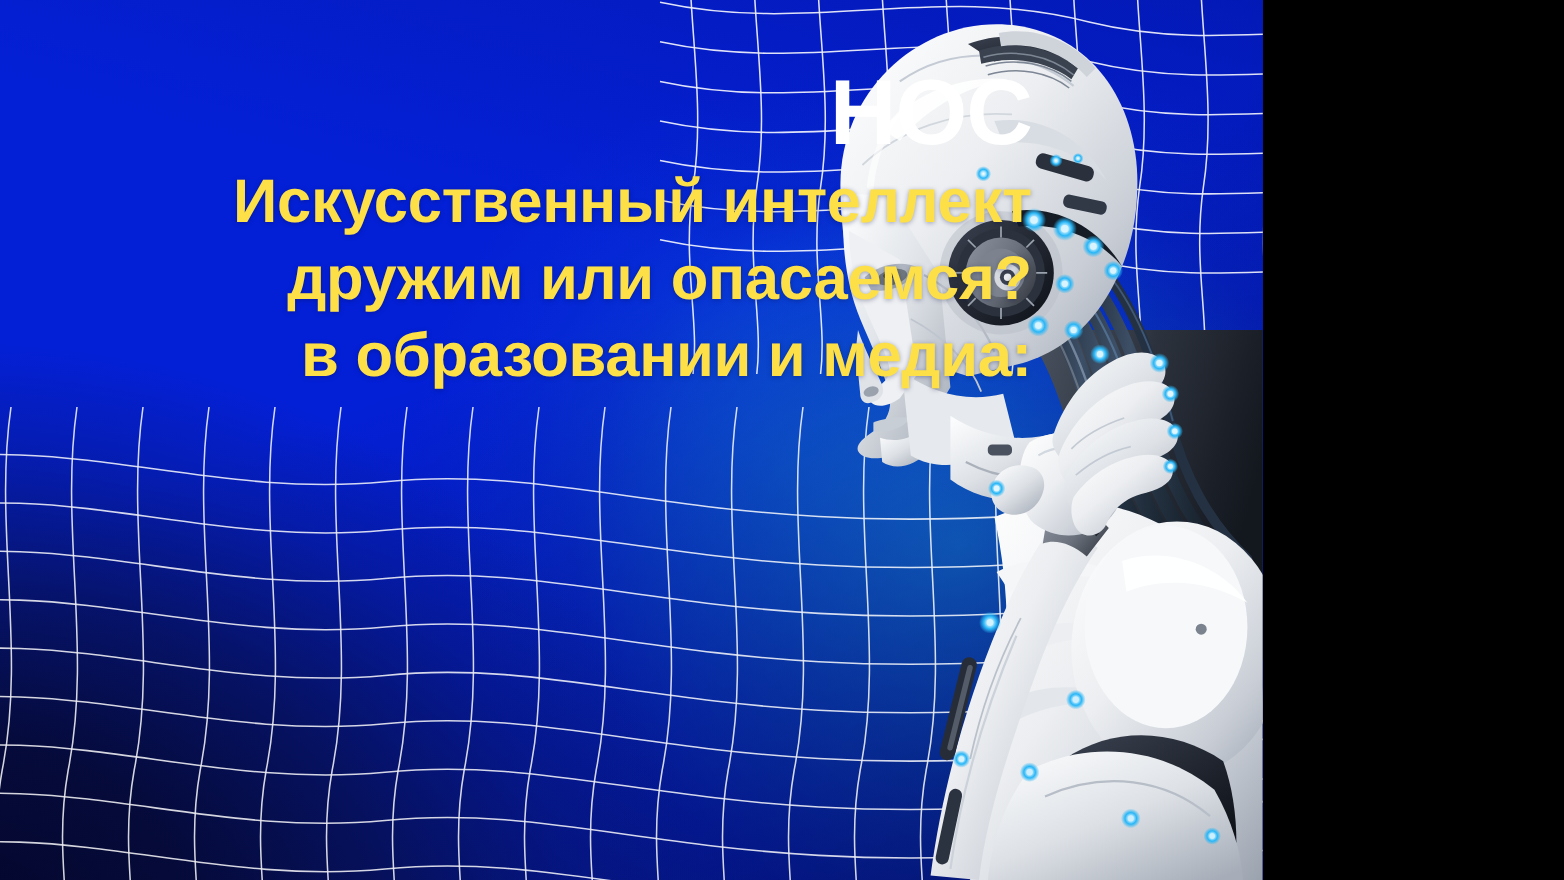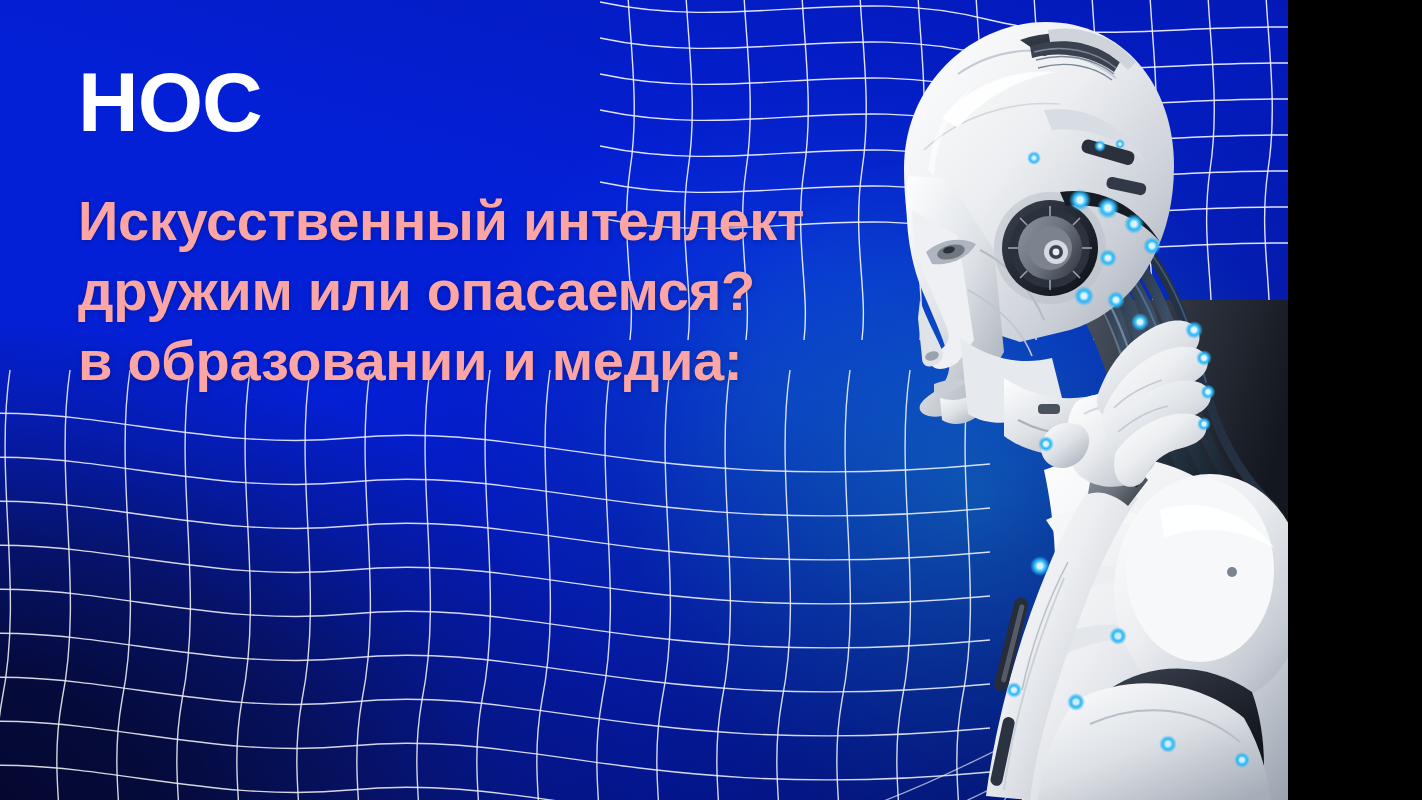--- a/index.html
+++ b/index.html
@@ -5,23 +5,24 @@
   * { margin:0; padding:0; box-sizing:border-box; }
   html, body {
     width:1422px; height:800px;
     overflow:hidden;
     background:#000;
     font-family:"Liberation Sans", sans-serif;
   }
 
   #slide {
     position:relative;
-    width:1288px; height:800px;
+    width:1148px; height:800px;
     overflow:hidden;
     background:#0420d6;
+    text-align:right;
   }
 
   
   .bg-base {
     position:absolute; inset:0;
     background:#0420d6;
   }
   
   .bg-glow {
     position:absolute; inset:0;
@@ -67,22 +68,21 @@
   }
   #logo {
     color:#ffffff;
     font-size:84px;
     font-weight:bold;
     letter-spacing:-1px;
     line-height:92px;
     white-space:nowrap;
   }
   #headline {
-    margin-top:38px;
-    color:#fca5a5;
+    color:#fde047;
     font-size:56px;
     font-weight:bold;
     line-height:70px;
     letter-spacing:-0.3px;
     text-shadow:0 1px 5px rgba(0,12,70,0.35);
   }
   #headline .hl-line { display:block; white-space:nowrap; }
 </style>
 </head>
 <body>

